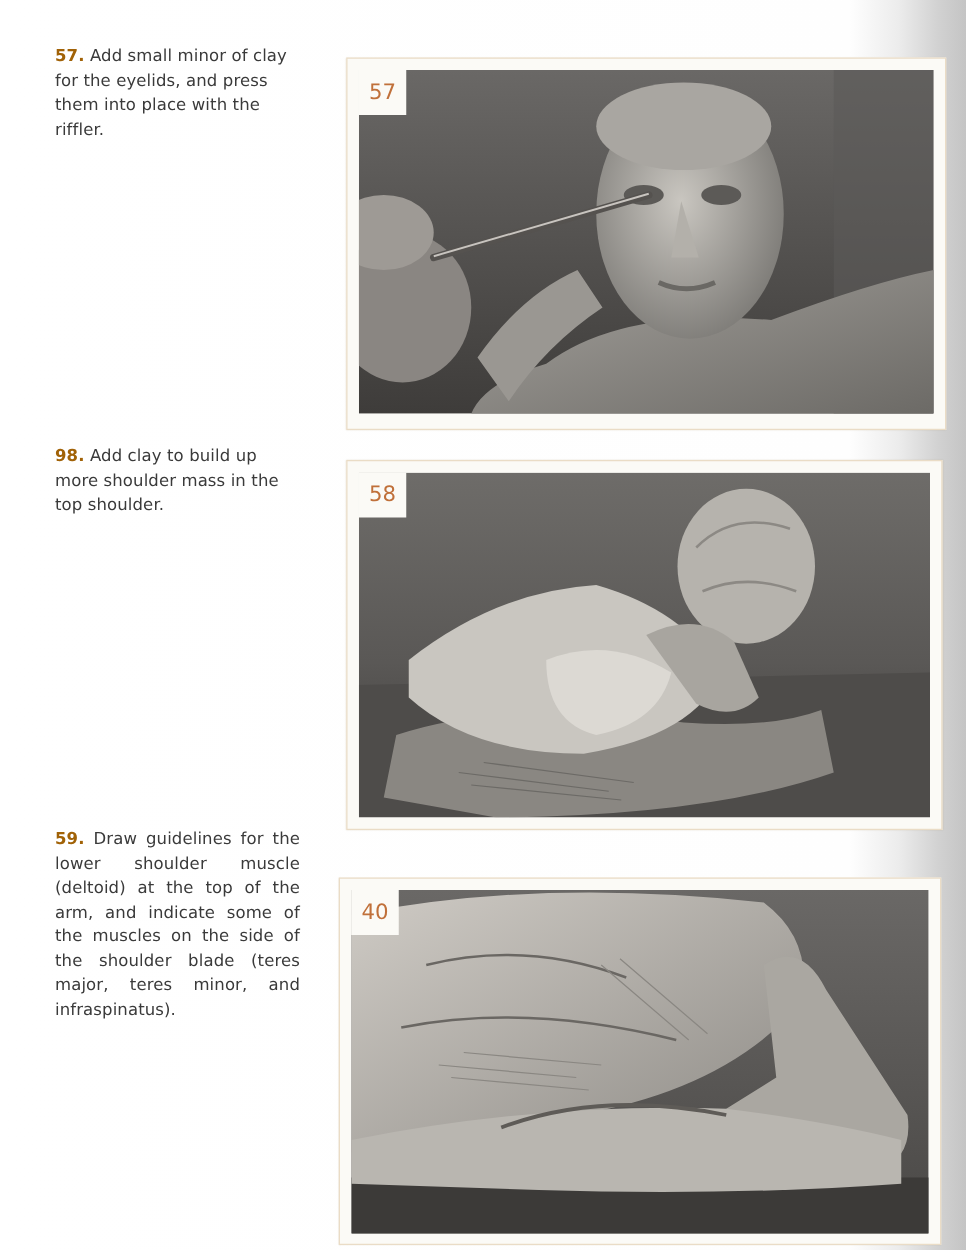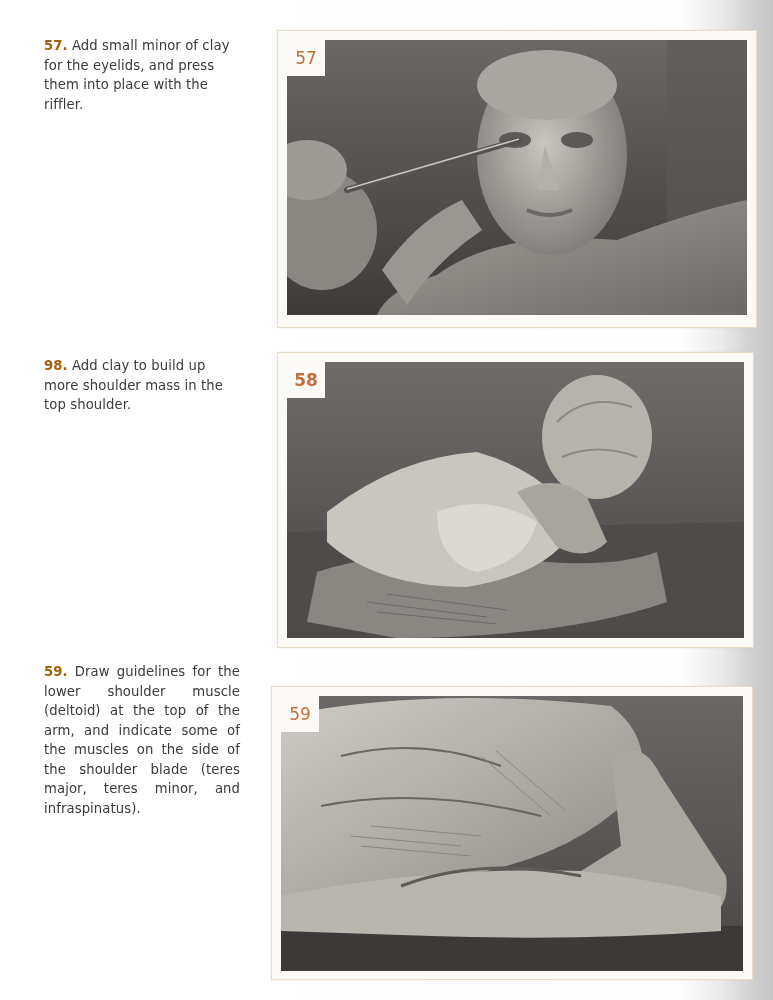--- a/index.html
+++ b/index.html
@@ -12,20 +12,21 @@
       position: absolute; left: 44px; width: 200px;
       font-size: 13.2px; line-height: 19.5px; color: #3a3a3a;
       letter-spacing: 0.1px;
     }
     .step .num { color: #a16207; font-weight: bold; }
     .step.justify { text-align: justify; }
     .frame {
       position: absolute; background: #fbfaf6;
       border: 1px solid #eadcc6;
       box-shadow: 0 0 1px rgba(180,160,120,0.4);
+      margin-top: 16px;
     }
     .photo {
       position: absolute; overflow: hidden;
     }
     .label {
       position: absolute; left: 0; top: 0; width: 38px; height: 36px;
       background: #fbfaf6; color: #c0703a;
       font-family: "DejaVu Sans", sans-serif; font-size: 17px;
       display: flex; align-items: center; justify-content: center;
     }
@@ -111,21 +112,21 @@
 
       <ellipse cx="310" cy="75" rx="55" ry="62" fill="#b6b3ad"></ellipse>
       <path d="M270 60 Q300 30 345 45" stroke="#8c8984" stroke-width="2" fill="none"></path>
       <path d="M275 95 Q310 80 350 95" stroke="#8c8984" stroke-width="2" fill="none"></path>
 
       <path d="M230 130 Q270 110 300 135 L320 180 Q300 200 270 185 Z" fill="#a8a59f"></path>
 
       <path d="M80 240 L200 255 M90 250 L210 262 M100 232 L220 248" stroke="#6c6a66" stroke-width="1"></path>
     </svg>
   </div>
-  <div class="label" style="left:9px; top:9px;font-weight:bold;">58</div>
+  <div class="label" style="left:9px; top:9px;">58</div>
 </div>
 
 <div class="frame" style="left:271px; top:686px; width:480px; height:292px;">
   <div class="photo" style="left:9px; top:9px; width:462px; height:275px;">
     <svg width="462" height="275" viewBox="0 0 462 275">
       <defs>
         <linearGradient id="bg59" x1="0" y1="0" x2="0" y2="1">
           <stop offset="0" stop-color="#6a6866"></stop>
           <stop offset="1" stop-color="#4a4846"></stop>
         </linearGradient>
@@ -144,14 +145,14 @@
 
       <path d="M0 200 Q150 170 300 175 Q380 185 440 200 L440 235 Q300 245 150 240 L0 235 Z" fill="#b9b6b0"></path>
 
       <path d="M60 60 Q140 40 220 70" stroke="#6a6763" stroke-width="2" fill="none"></path>
       <path d="M40 110 Q140 90 260 120" stroke="#6a6763" stroke-width="2" fill="none"></path>
       <path d="M120 190 Q200 160 300 180" stroke="#5e5b57" stroke-width="3" fill="none"></path>
       <path d="M70 140 L180 150 M80 150 L190 160 M90 130 L200 140" stroke="#8a8782" stroke-width="1"></path>
       <path d="M200 60 L270 120 M215 55 L285 115" stroke="#8a8782" stroke-width="1"></path>
     </svg>
   </div>
-  <div class="label" style="left:9px; top:9px;">59</div>
+  <div class="label" style="left:9px; top:9px;">40</div>
 </div>
 
 </body></html>

